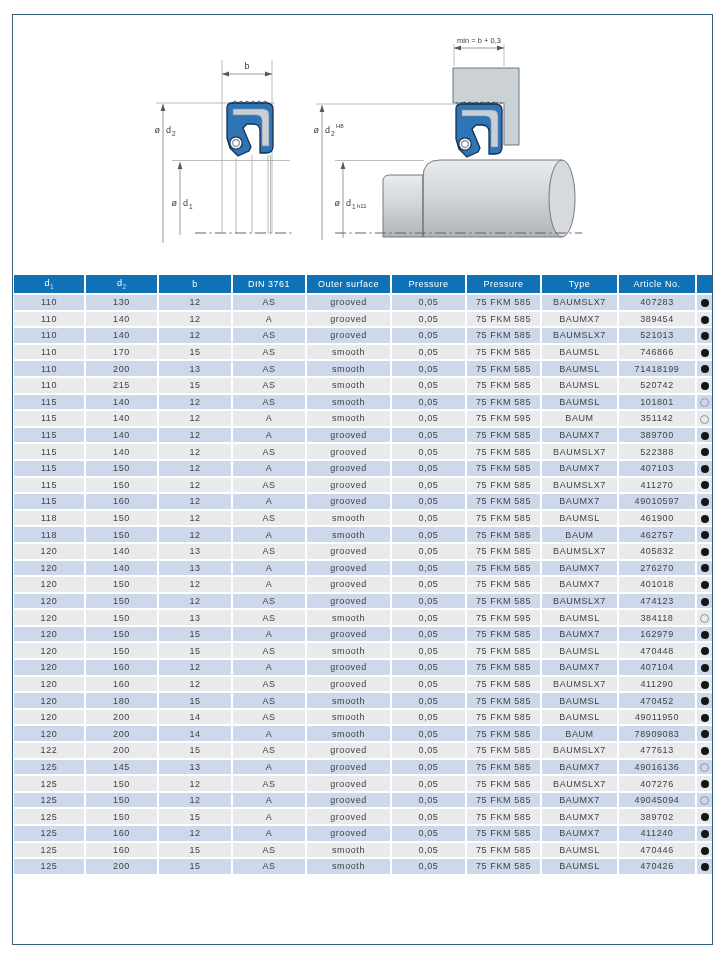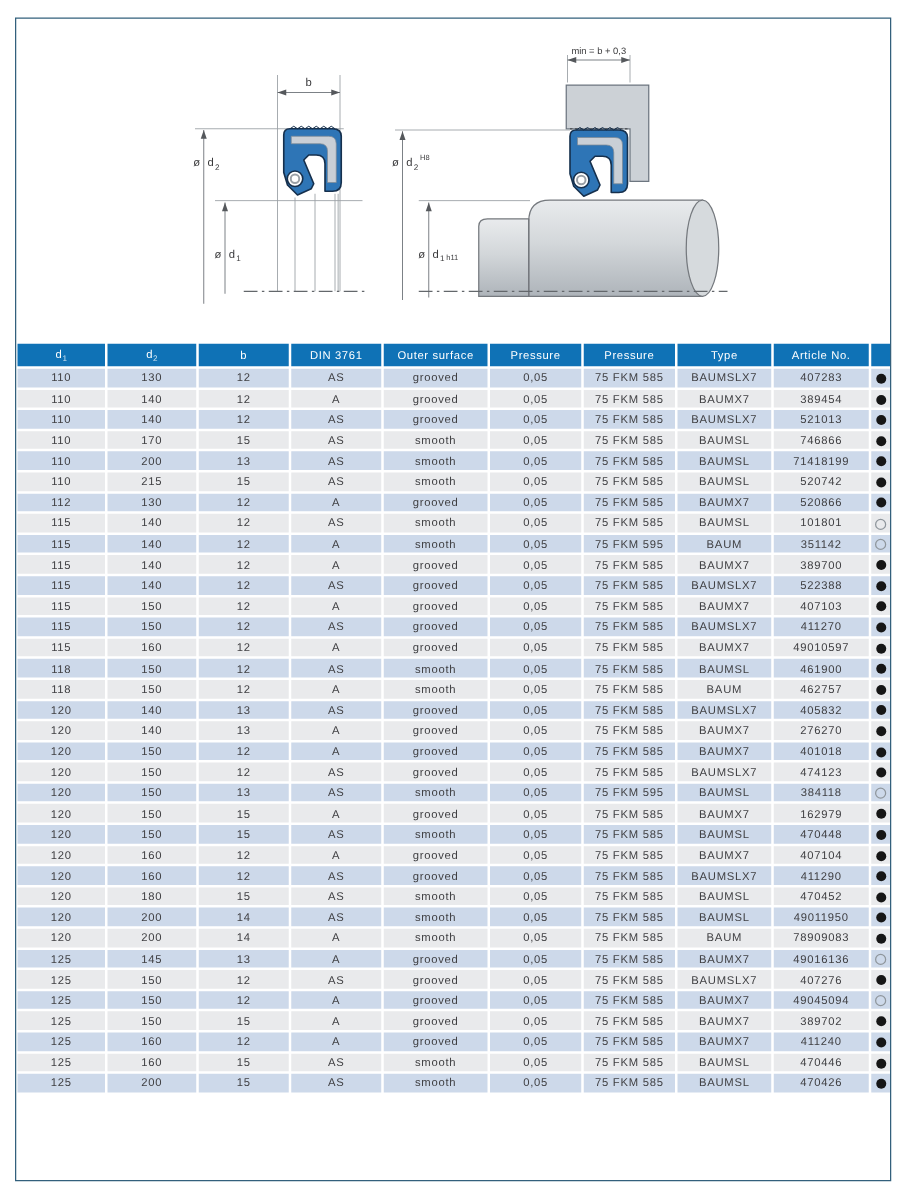--- a/index.html
+++ b/index.html
@@ -254,32 +254,20 @@
           <td>15</td>
           <td>AS</td>
           <td>smooth</td>
           <td>0,05</td>
           <td>75 FKM 585</td>
           <td>BAUMSL</td>
           <td>520742</td>
           <td><span class="dot filled"></span></td>
         </tr>
         <tr>
-          <td>112</td>
-          <td>130</td>
-          <td>12</td>
-          <td>A</td>
-          <td>grooved</td>
-          <td>0,05</td>
-          <td>75 FKM 585</td>
-          <td>BAUMX7</td>
-          <td>520866</td>
-          <td><span class="dot filled"></span></td>
-        </tr>
-        <tr>
           <td>115</td>
           <td>140</td>
           <td>12</td>
           <td>AS</td>
           <td>smooth</td>
           <td>0,05</td>
           <td>75 FKM 585</td>
           <td>BAUMSL</td>
           <td>101801</td>
           <td><span class="dot open"></span></td>
@@ -518,20 +506,32 @@
           <td>14</td>
           <td>A</td>
           <td>smooth</td>
           <td>0,05</td>
           <td>75 FKM 585</td>
           <td>BAUM</td>
           <td>78909083</td>
           <td><span class="dot filled"></span></td>
         </tr>
         <tr>
+          <td>122</td>
+          <td>200</td>
+          <td>15</td>
+          <td>AS</td>
+          <td>grooved</td>
+          <td>0,05</td>
+          <td>75 FKM 585</td>
+          <td>BAUMSLX7</td>
+          <td>477613</td>
+          <td><span class="dot filled"></span></td>
+        </tr>
+        <tr>
           <td>125</td>
           <td>145</td>
           <td>13</td>
           <td>A</td>
           <td>grooved</td>
           <td>0,05</td>
           <td>75 FKM 585</td>
           <td>BAUMX7</td>
           <td>49016136</td>
           <td><span class="dot open"></span></td>

